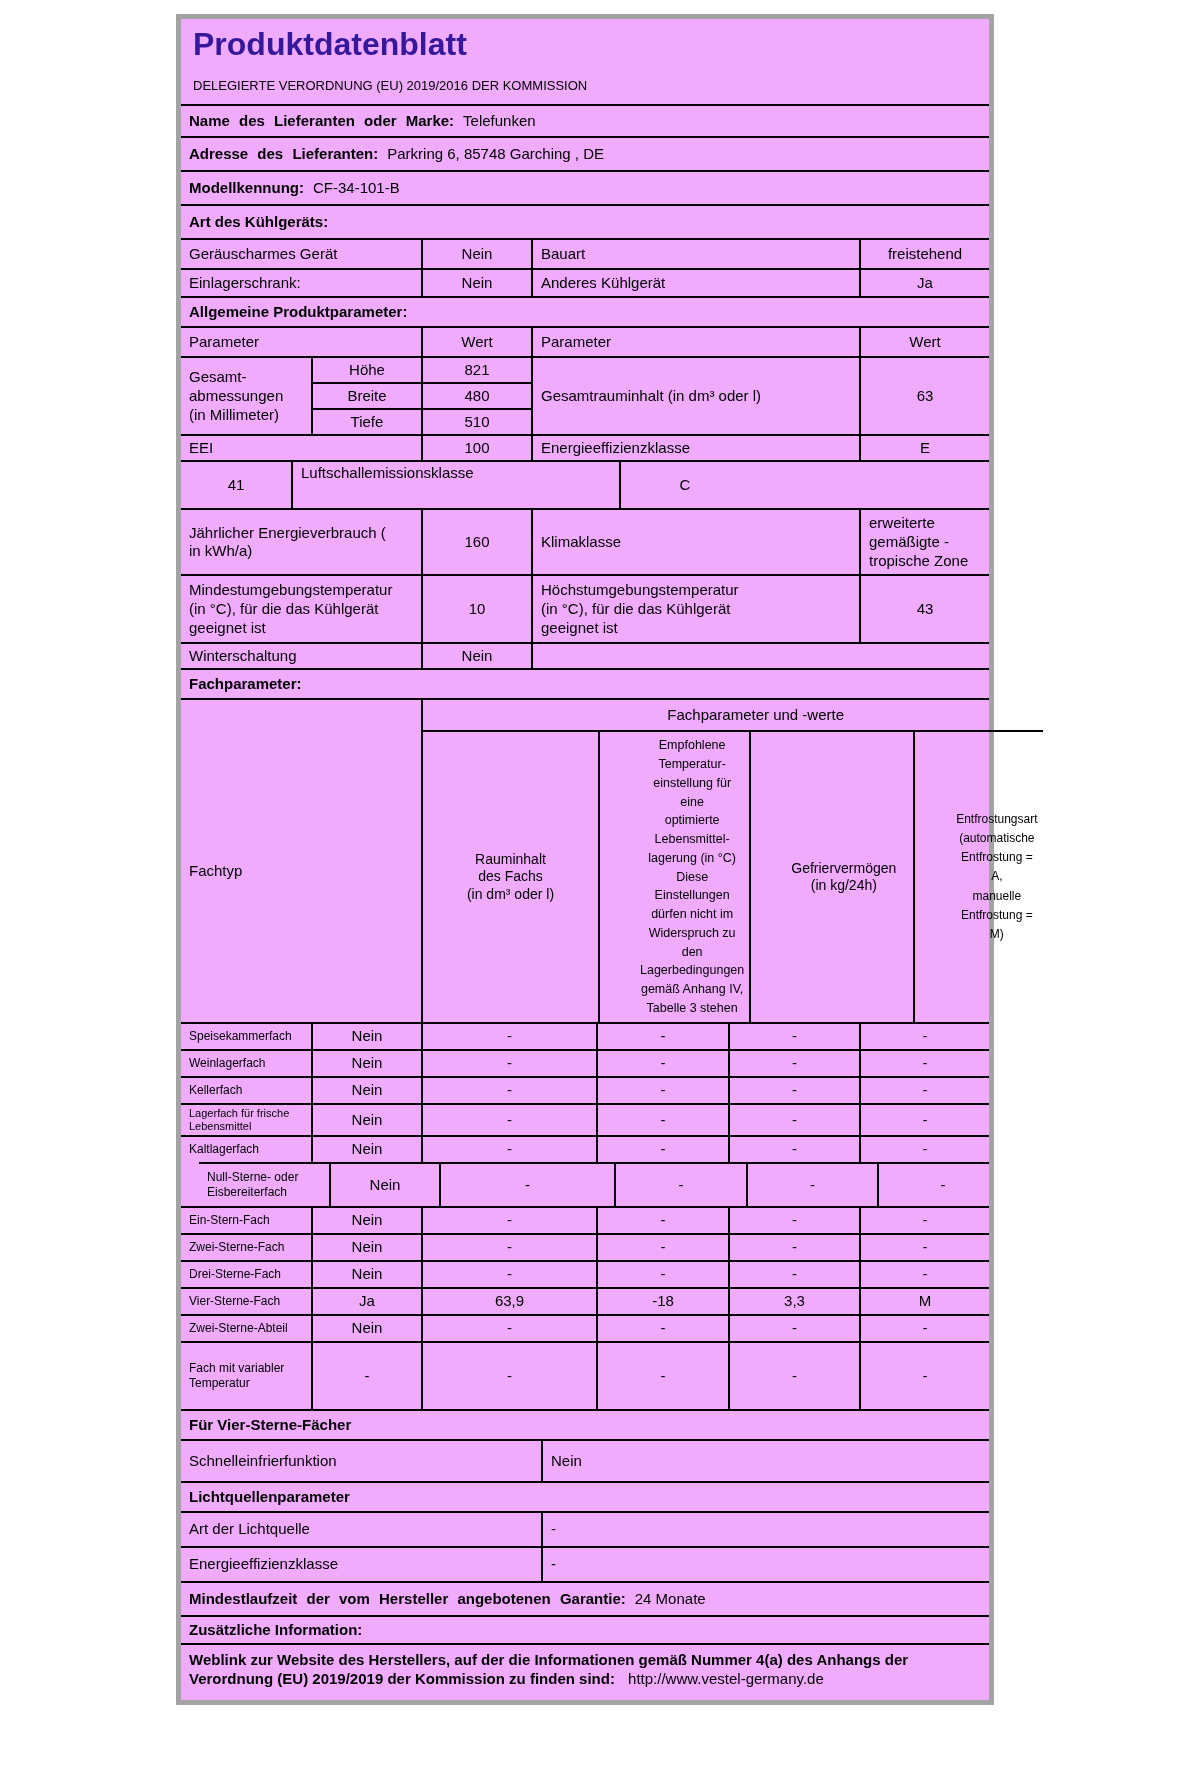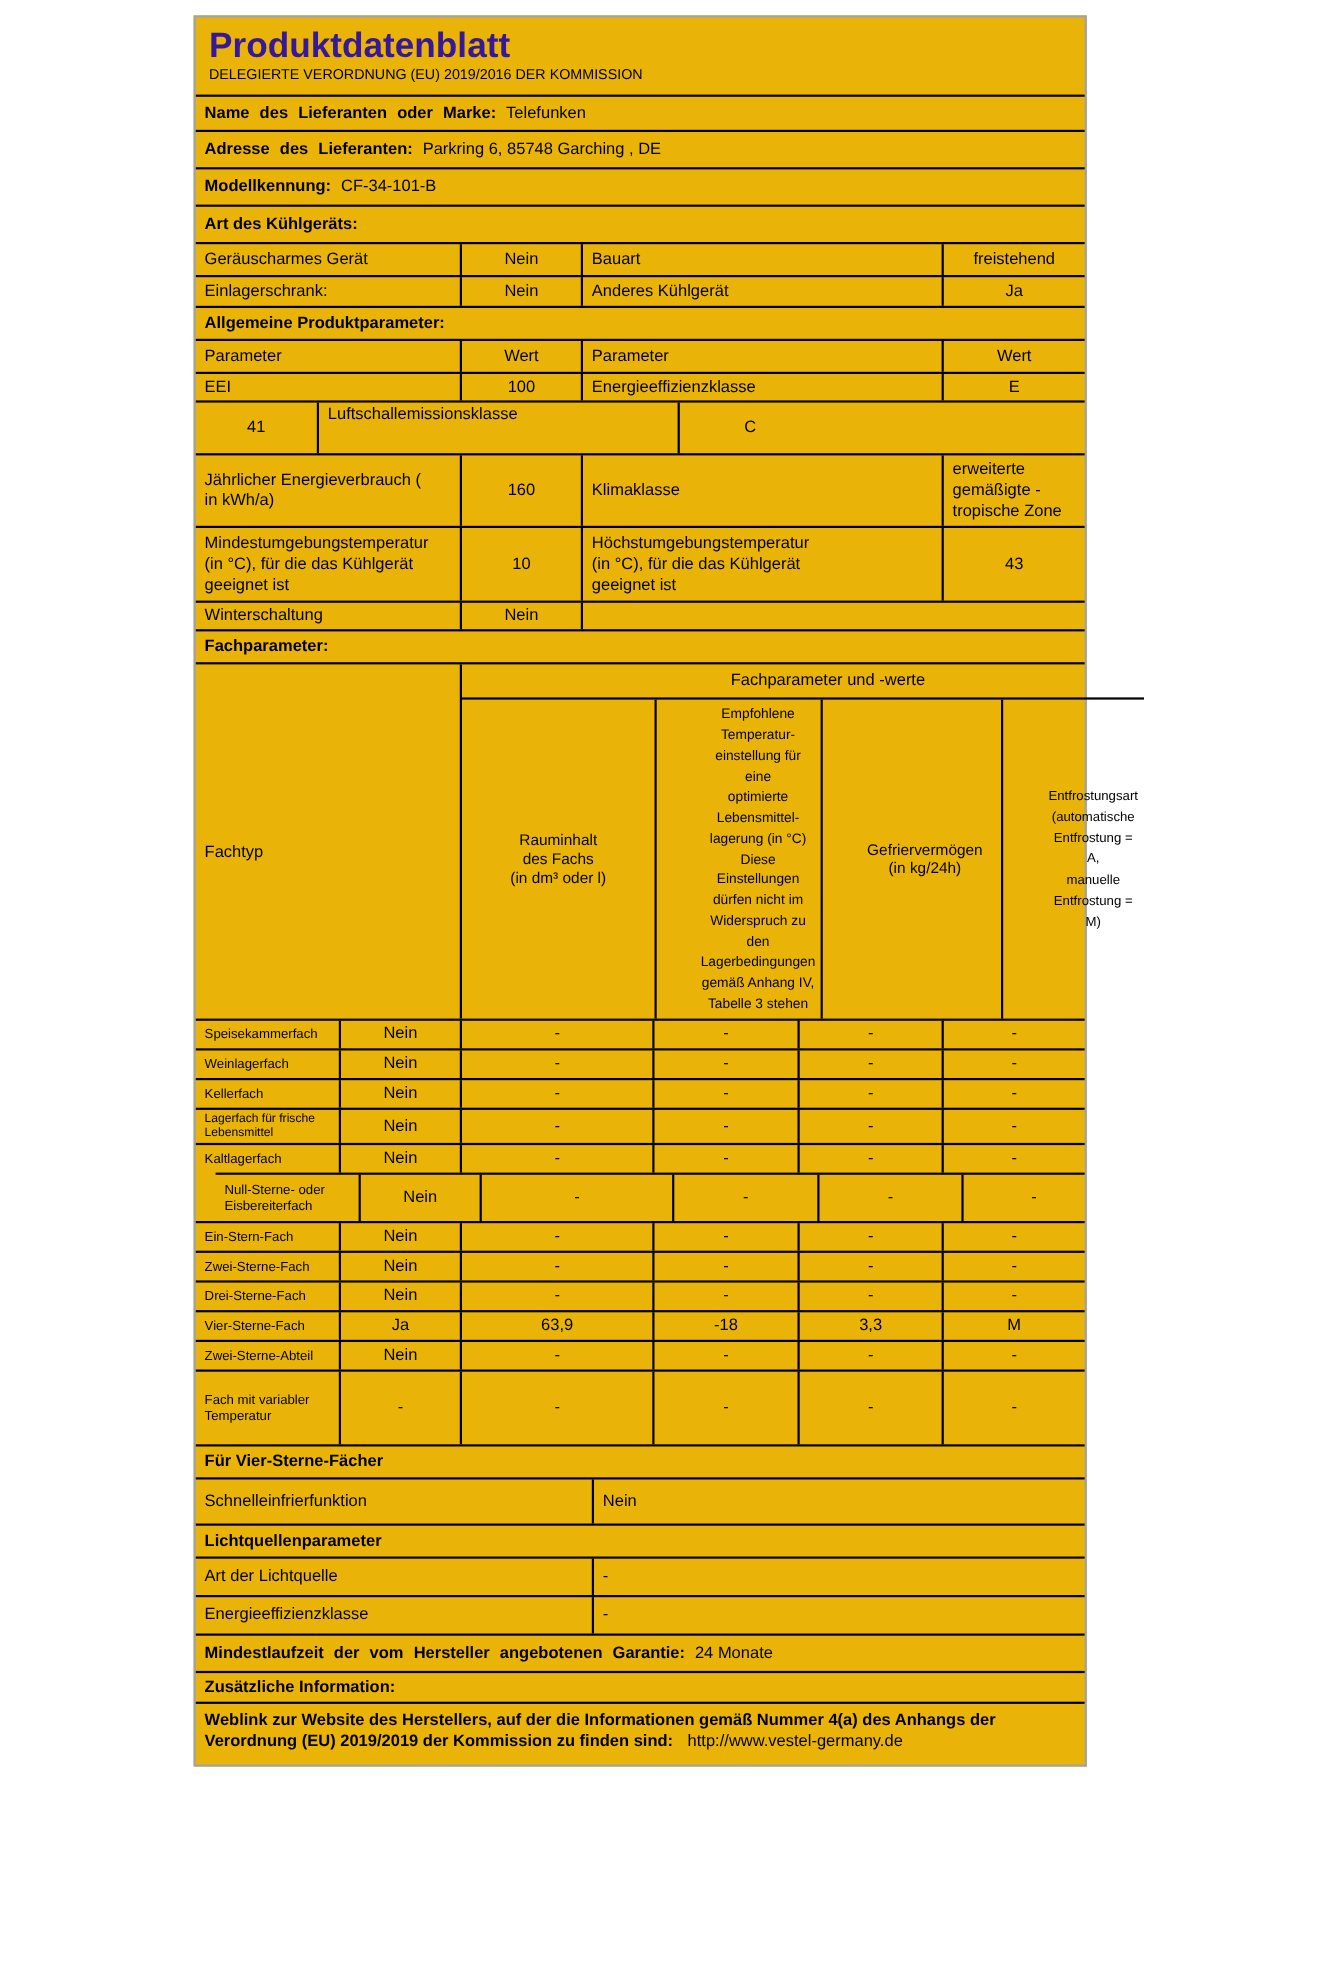--- a/index.html
+++ b/index.html
@@ -2,21 +2,21 @@
 <html><head>
 <meta charset="utf-8">
 <style>
   html,body { margin:0; padding:0; }
   body {
     width:1200px; height:1785px; background:#ffffff; position:relative;
     font-family:"Liberation Sans", sans-serif; color:#000;
   }
   .sheet {
     position:absolute; left:176px; top:14px; width:808px;
-    border:2px solid #a3a3a3; background:#eab308; font-size:15px; line-height:1.25;
+    border:5px solid #a3a3a3; background:#f0abfc; font-size:15px; line-height:1.25;
   }
   .row { display:flex; align-items:stretch; border-top:2px solid #000; }
   .row.first { border-top:none; }
   .cell { box-sizing:border-box; display:flex; align-items:center; padding:2px 8px; }
   .cell + .cell { border-left:2px solid #000; }
   .val { justify-content:center; text-align:center; padding:2px 4px; }
   .pre { white-space:pre-line; }
   .b { font-weight:bold; }
   .ws { word-spacing:5px; }
   .inline-val { font-weight:normal; margin-left:9px; word-spacing:normal; }
@@ -26,21 +26,21 @@
   .w130{flex:0 0 130px}.w175{flex:0 0 175px}.w132{flex:0 0 132px}.w131{flex:0 0 131px}
   .w458{flex:0 0 458px}.w360{flex:0 0 360px}.w448{flex:0 0 448px}.w568{flex:0 0 568px}
 
   
   .rh26{min-height:26px}.rh28{min-height:28px}.rh30{min-height:30px}.rh32{min-height:32px}
   .rh24{min-height:24px}.rh46{min-height:46px}.rh64{min-height:64px}.rh66{min-height:66px}
   .rh40{min-height:40px}.rh33{min-height:33px}.rh55{min-height:55px}
 
   .title-cell { flex-direction:column; align-items:flex-start; padding:8px 12px 10px 12px; }
   .doc-title { font-size:32px; font-weight:bold; color:#36189b; line-height:1.1; }
-  .doc-reg { font-size:13px; margin-top:1px; }
+  .doc-reg { font-size:13px; margin-top:16px; }
 
   .stack { display:flex; flex-direction:column; padding:0; box-sizing:border-box; }
   .stack + .stack, .cell + .stack, .stack + .cell { border-left:2px solid #000; }
   .sub { flex:1 1 auto; display:flex; align-items:center; justify-content:center;
          border-top:2px solid #000; min-height:24px; text-align:center; }
   .sub.first { border-top:none; }
 
   .fh-title { min-height:30px; display:flex; align-items:center; justify-content:center;
               border-bottom:2px solid #000;padding-left:45px; }
   .fh-cols { display:flex; flex:1 1 auto; align-items:stretch; }
@@ -114,20 +114,37 @@
     <div class="cell w808 b">Allgemeine Produktparameter:</div>
   </div>
   <div class="row rh28">
     <div class="cell w240">Parameter</div>
     <div class="cell w110 val">Wert</div>
     <div class="cell w328">Parameter</div>
     <div class="cell w130 val">Wert</div>
   </div>
 
   
+  <div class="row" style="min-height:72px;">
+    <div class="cell w130 pre">Gesamt-
+abmessungen
+(in Millimeter)</div>
+    <div class="stack w110">
+      <div class="sub first">Höhe</div>
+      <div class="sub">Breite</div>
+      <div class="sub">Tiefe</div>
+    </div>
+    <div class="stack w110">
+      <div class="sub first">821</div>
+      <div class="sub">480</div>
+      <div class="sub">510</div>
+    </div>
+    <div class="cell w328">Gesamtrauminhalt (in dm³ oder l)</div>
+    <div class="cell w130 val">63</div>
+  </div>
 
   
   <div class="row rh24">
     <div class="cell w240">EEI</div>
     <div class="cell w110 val">100</div>
     <div class="cell w328">Energieeffizienzklasse</div>
     <div class="cell w130 val">E</div>
   </div>
   
   <div class="row rh46">

